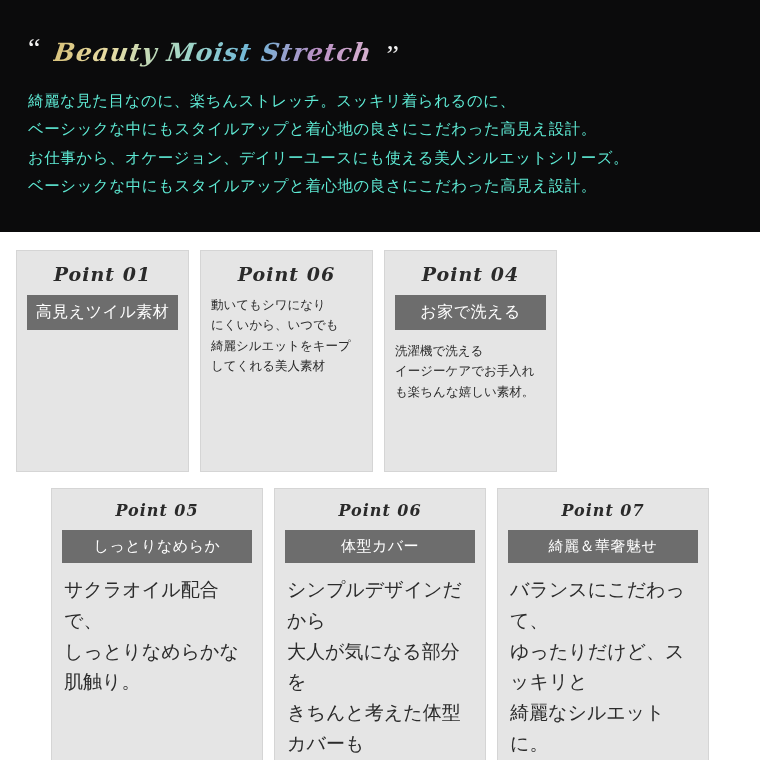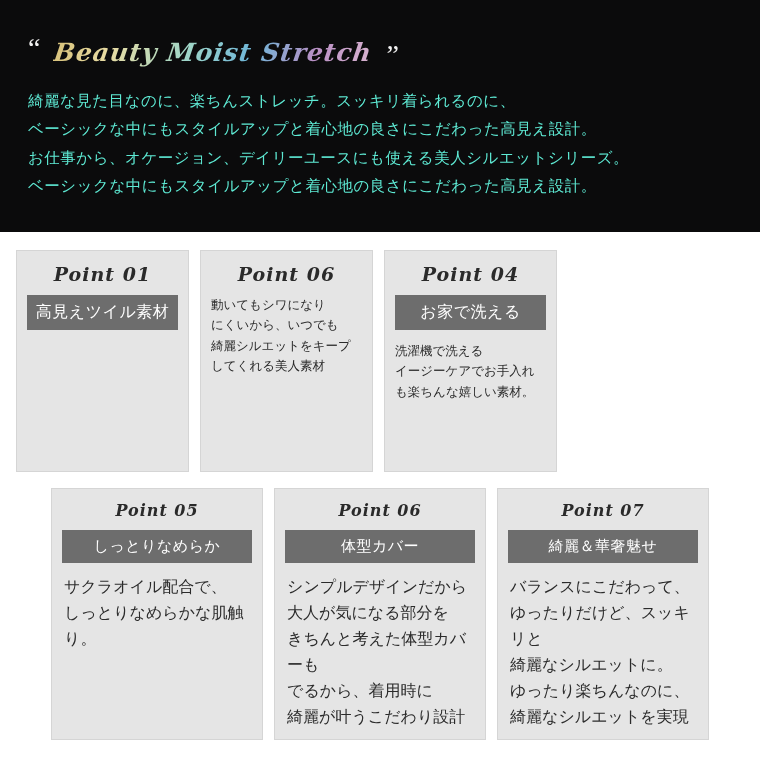--- a/index.html
+++ b/index.html
@@ -118,21 +118,21 @@
   }
   .row2 .card-badge { font-size: 15px; }
 
   .card-body {
     font-size: 12.5px;
     line-height: 1.62;
     color: #2b2b2b;
     font-family: "DejaVu Sans", sans-serif;
     white-space: pre-line;
   }
-  .row2 .card-body { font-size: 16px; padding-left: 2px; }
+  .row2 .card-body { font-size: 19px; padding-left: 2px; }
 </style>
 </head>
 <body>
 
 <section class="hero">
   <div class="hero-headline">
     <span class="quote">“</span>
     <span class="brand-script">Beauty Moist Stretch</span>
     <span class="quote close">”</span>
   </div>

